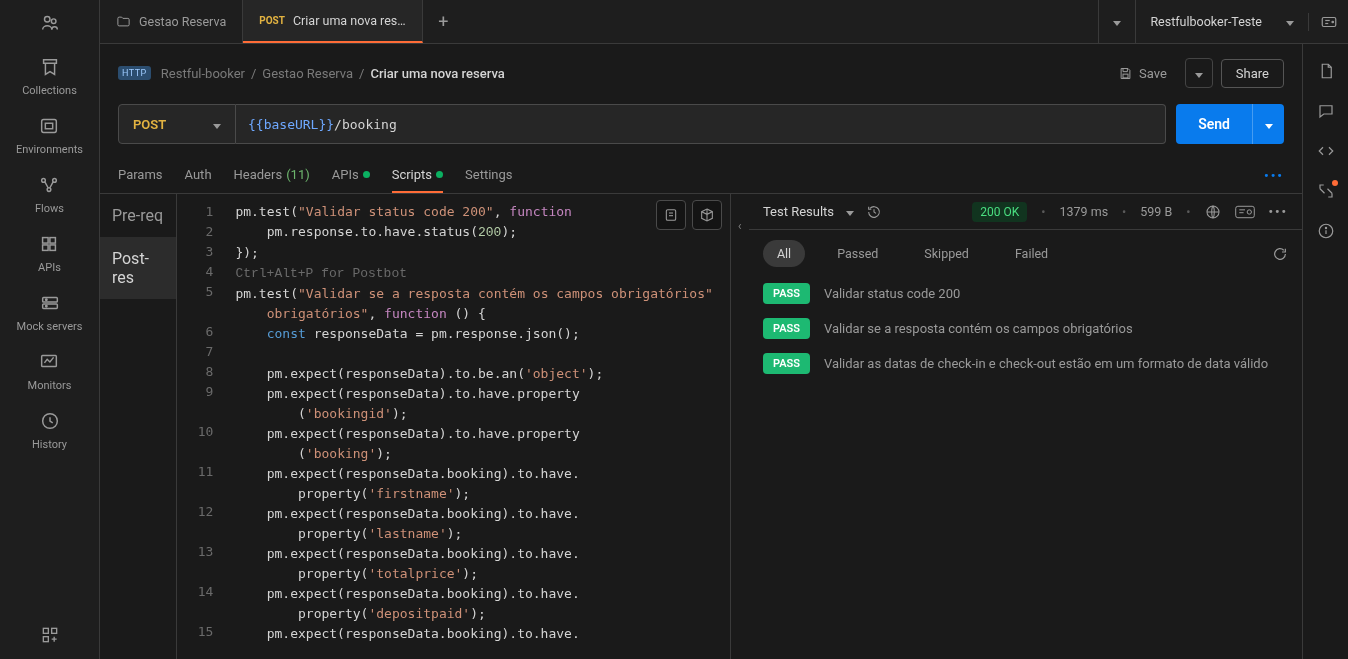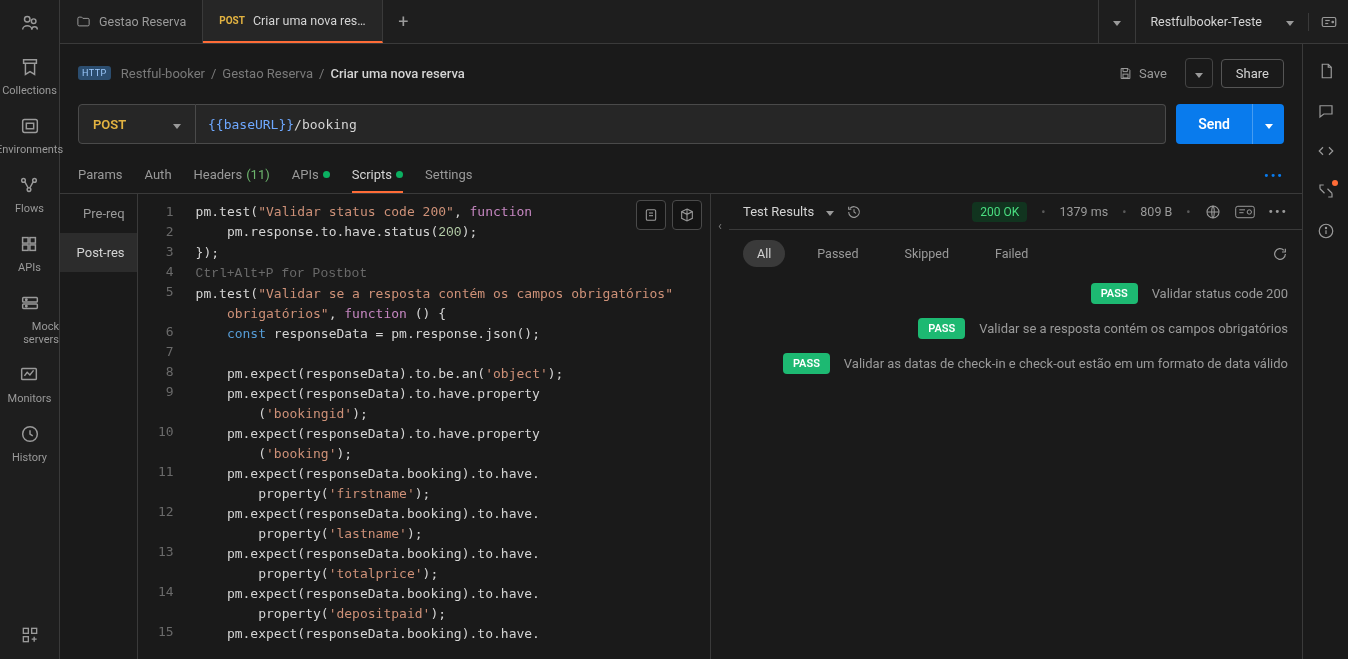--- a/index.html
+++ b/index.html
@@ -28,28 +28,27 @@
     background: #1a1a1a;
     font-family: -apple-system, BlinkMacSystemFont, "Segoe UI", Roboto, sans-serif;
     font-size: 13px;
     color: var(--fg);
     overflow: hidden;
   }
   .app { display: flex; height: 100%; }
 
   
   .left-nav {
-    width: 60px;
+    width: 100px;
     background: var(--bg0);
     border-right: 1px solid var(--border);
     display: flex; flex-direction: column;
     align-items: center;
     padding-top: 12px;
     gap: 18px;
-    text-align: right;
   }
   .left-nav .item {
     display: flex; flex-direction: column; align-items: center;
     gap: 6px; cursor: pointer; color: var(--fg-dim);
     font-size: 11px;
   }
   .left-nav .item svg { width: 22px; height: 22px; }
   .left-nav .spacer { flex: 1; }
   .left-nav .bottom-item { margin-bottom: 14px; cursor:pointer; color: var(--fg-dim);}
 
@@ -202,22 +201,21 @@
     flex:1; display:flex; min-height:0;
   }
 
   .script-tabs {
     width: 84px;
     border-right: 1px solid var(--border);
     display:flex; flex-direction:column;
   }
   .script-tabs .st {
     padding: 12px 12px; color: var(--fg-dim); cursor:pointer;
-    font-size: 13px;
-    text-align: right;
+    font-size: 16px;
   }
   .script-tabs .st.active { color: var(--fg); background: var(--bg2); }
 
   
   .editor {
     flex: 1 1 50%;
     display:flex;
     min-width: 0;
     position:relative;
     font-family: ui-monospace, Menlo, Consolas, monospace;
@@ -280,21 +278,21 @@
   .sep-dot { color:#5a5a5a; }
 
   .results-filters {
     display:flex; align-items:center; gap: 18px;
     padding: 10px 14px;
   }
   .pill { padding: 6px 14px; border-radius: 14px; cursor:pointer; font-size:12.5px; color: var(--fg-dim);}
   .pill.active { background: #3a3a3a; color: var(--fg);}
   .refresh { margin-left:auto; cursor:pointer; color: var(--fg-dim); }
 
-  .results-list { padding: 6px 14px; display:flex; flex-direction:column; gap: 14px; align-items: flex-end; }
+  .results-list { padding: 6px 14px; display:flex; flex-direction:column; gap: 14px; }
   .result-row { display:flex; align-items:center; gap: 14px; font-size:13px; color: var(--fg-dim);}
   .pass-badge {
     background: #1db972; color: #fff; font-size: 11px; font-weight:600;
     border-radius: 4px; padding: 4px 10px;
   }
 
   
   .right-rail {
     width: 46px;
     border-left: 1px solid var(--border);
@@ -590,21 +588,21 @@
                   <path d="M4 12a8 8 0 1 0 2-5.3"></path>
                   <path d="M4 4v4h4"></path>
                   <path d="M12 8v4l3 2"></path>
                 </svg>
 
               <div class="right">
                 <span class="status-ok">200 OK</span>
                 <span class="sep-dot">•</span>
                 <span>1379 ms</span>
                 <span class="sep-dot">•</span>
-                <span>809 B</span>
+                <span>599 B</span>
                 <span class="sep-dot">•</span>
                 <svg width="16" height="16" viewBox="0 0 24 24" fill="none" stroke="currentColor" stroke-width="1.6" style="cursor:pointer">
                     <circle cx="12" cy="12" r="9"></circle>
                     <path d="M3 12h18M12 3c2.5 2.5 2.5 15 0 18M12 3c-2.5 2.5-2.5 15 0 18"></path>
                   </svg>
                 <svg width="20" height="14" viewBox="0 0 28 18" fill="none" stroke="currentColor" stroke-width="1.4" style="cursor:pointer">
                     <rect x="1" y="1" width="26" height="16" rx="3"></rect>
                     <line x1="6" y1="6" x2="14" y2="6"></line>
                     <line x1="6" y1="10" x2="12" y2="10"></line>
                     <circle cx="20" cy="9" r="3"></circle>

